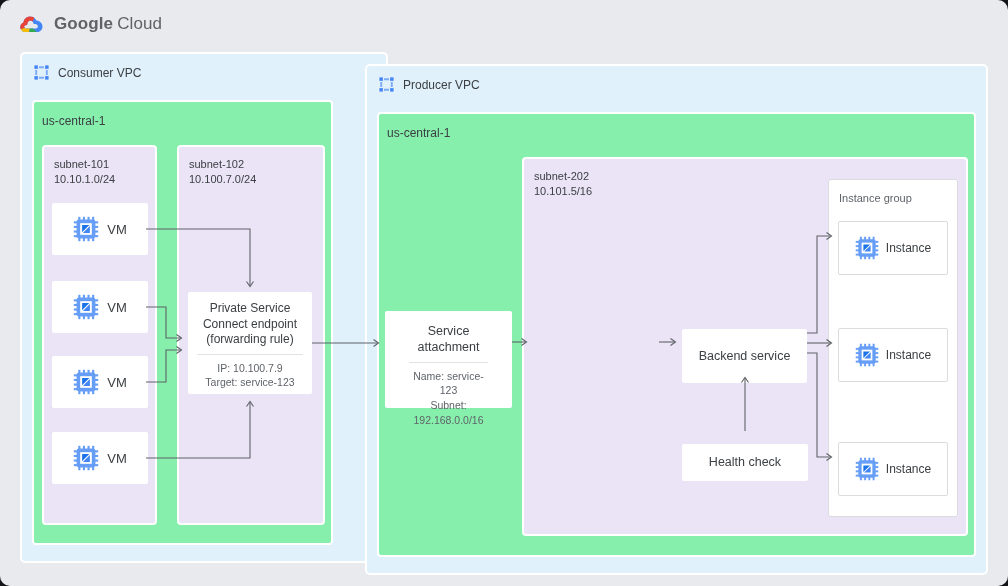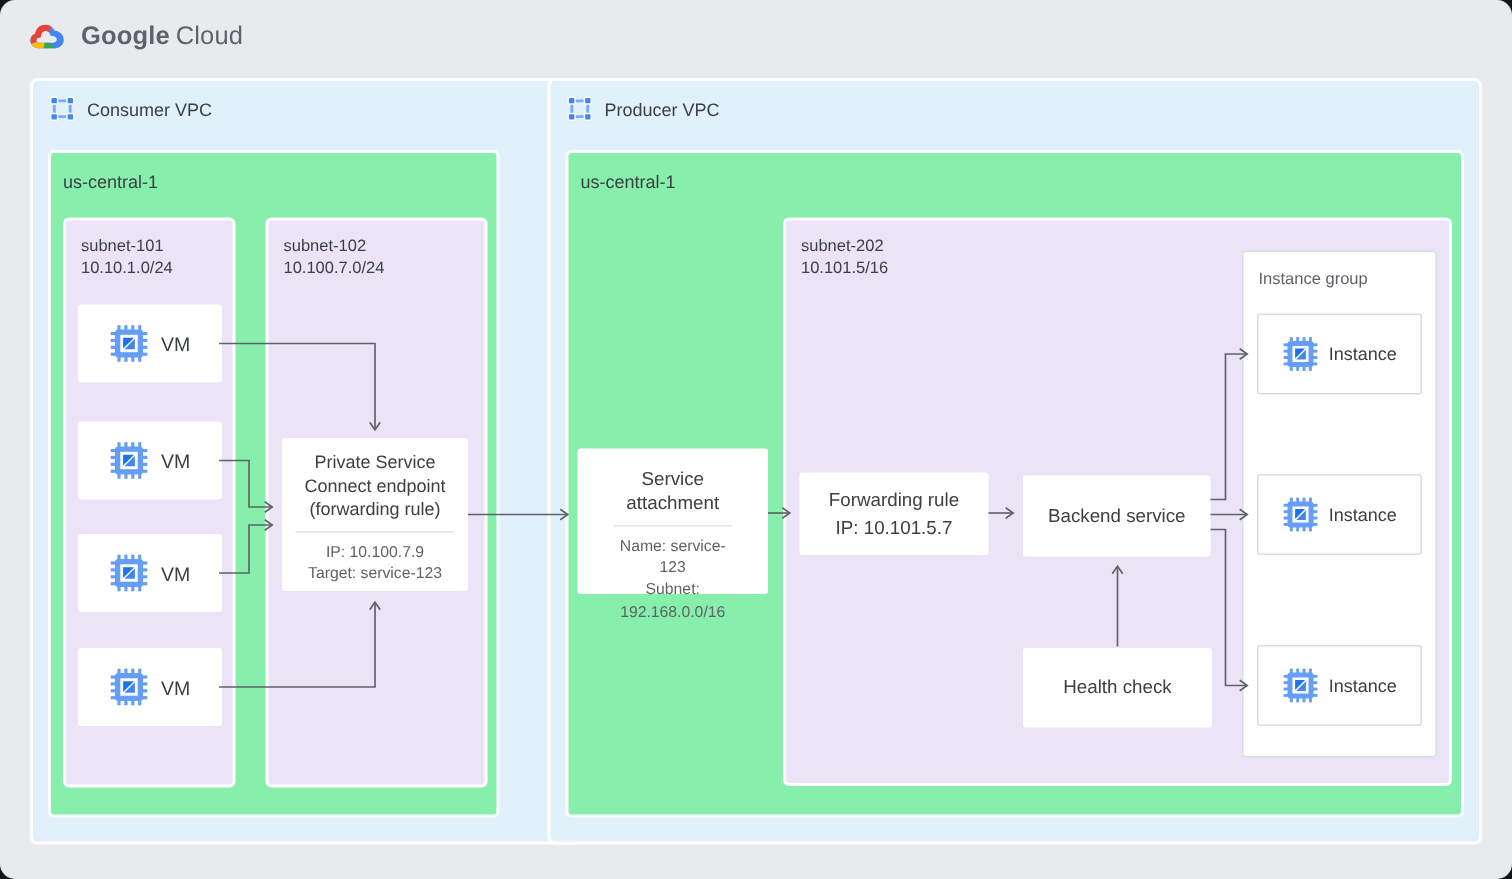--- a/index.html
+++ b/index.html
@@ -9,21 +9,21 @@
     border-radius:10px;overflow:hidden;
   }
   
   .logo{position:absolute;left:18px;top:13px;display:flex;align-items:center;gap:9px;}
   .logo-text{font-size:17px;color:#5f6368;letter-spacing:.1px;}
   .logo-text .g{font-weight:600;color:#5f6368;}
   .logo-text .c{font-weight:400;color:#5f6368;margin-left:4px;}
   
   .vpc{position:absolute;background:#e0f1fc;border:2px solid #fff;border-radius:5px;box-sizing:border-box;}
   .vpc.consumer{left:20px;top:52px;width:368px;height:511px;}
-  .vpc.producer{left:365px;top:52px;width:623px;height:511px;}
+  .vpc.producer{left:365px;top:64px;width:623px;height:511px;}
   .vpc-header{position:absolute;left:11px;top:10px;display:flex;align-items:center;gap:8px;}
   .vpc-header span{font-size:12px;color:#3c4043;}
   .region{position:absolute;left:10px;top:46px;background:#86efac;border:2px solid #fff;border-radius:4px;box-sizing:border-box;}
   .region.r-consumer{width:301px;height:445px;}
   .region.r-producer{width:599px;height:445px;}
   .region-label{position:absolute;left:8px;top:12px;font-size:12px;color:#3c4043;}
   .subnet{position:absolute;background:#ebe4f6;border:2px solid #fff;border-radius:4px;box-sizing:border-box;}
   .subnet-label{position:absolute;left:10px;top:10px;font-size:11px;line-height:1.35;color:#3c4043;}
   .subnet-label span{display:block;}
   .s-101{left:8px;top:43px;width:115px;height:380px;padding-left:16px;}
@@ -38,21 +38,21 @@
   .psc{left:9px;top:145px;width:124px;height:102px;padding:9px 5px 0;text-align:center;}
   .node-title{font-size:12px;line-height:1.3;color:#3c4043;}
   .divider{border-top:1px solid #e1e3e6;margin:6px 4px;}
   .node-details{font-size:10.5px;line-height:1.4;color:#5f6368;}
   .node-details span{display:block;}
   .sa{left:6px;top:197px;width:127px;height:97px;padding:12px 20px 0;text-align:center;}
   .sa .node-title{font-size:12.5px;}
   .centered{display:flex;flex-direction:column;align-items:center;justify-content:center;text-align:center;font-size:12.5px;line-height:1.45;color:#3c4043;}
   .fr{left:9px;top:168px;width:126px;height:55px;}
   .bs{left:158px;top:170px;width:125px;height:54px;}
-  .hc{left:158px;top:285px;width:126px;height:53px;}
+  .hc{left:158px;top:285px;width:126px;height:37px;}
   .ig{position:absolute;left:304px;top:20px;width:130px;height:338px;background:#fff;border:1px solid #dadce0;border-radius:3px;box-sizing:border-box;}
   .ig-label{position:absolute;left:10px;top:12px;font-size:11px;color:#5f6368;}
   .instance{left:9px;width:110px;height:54px;border:1px solid #dadce0;gap:7px;}
   .instance .node-label{font-size:12px;}
   .ins-1{top:41px}.ins-2{top:148px}.ins-3{top:262px}
   
   .arrows{position:absolute;left:0;top:0;width:1008px;height:586px;pointer-events:none;}
   .arrows path{stroke:#5f6368;stroke-width:1.1;fill:none;}
   .hidden-defs{position:absolute;width:0;height:0;}
 </style>
@@ -199,24 +199,20 @@
           <span>192.168.0.0/16</span>
         </div>
       </div>
 
       <div class="subnet s-202">
         <div class="subnet-label">
           <span>subnet-202</span>
           <span>10.101.5/16</span>
         </div>
 
-        <div class="node centered fr">
-          <span>Forwarding rule</span>
-          <span>IP: 10.101.5.7</span>
-        </div>
 
         <div class="node centered bs">
           <span>Backend service</span>
         </div>
 
         <div class="node centered hc">
           <span>Health check</span>
         </div>
 
         <div class="ig">

